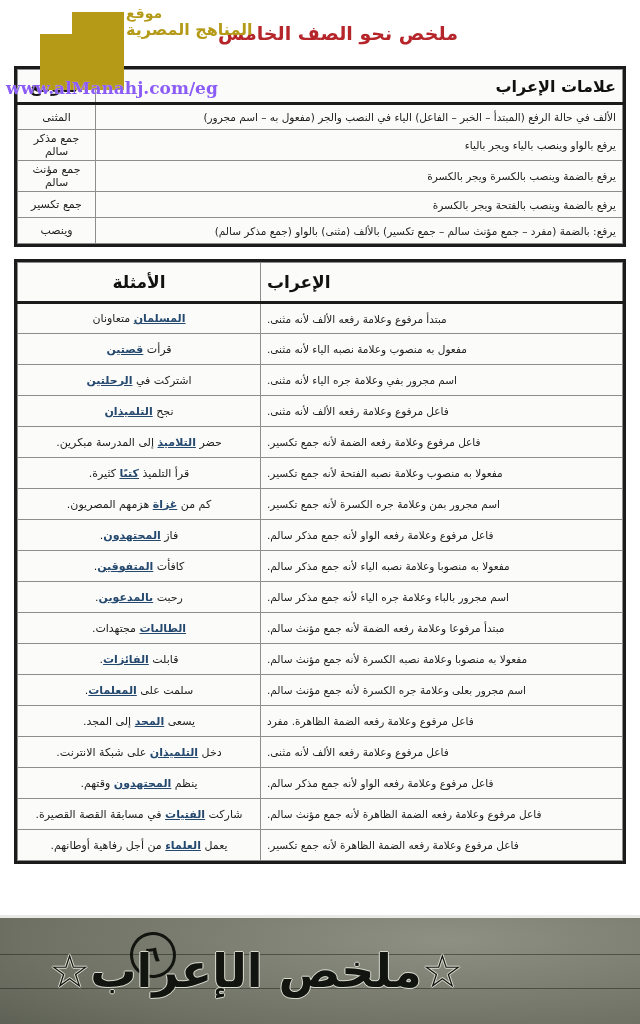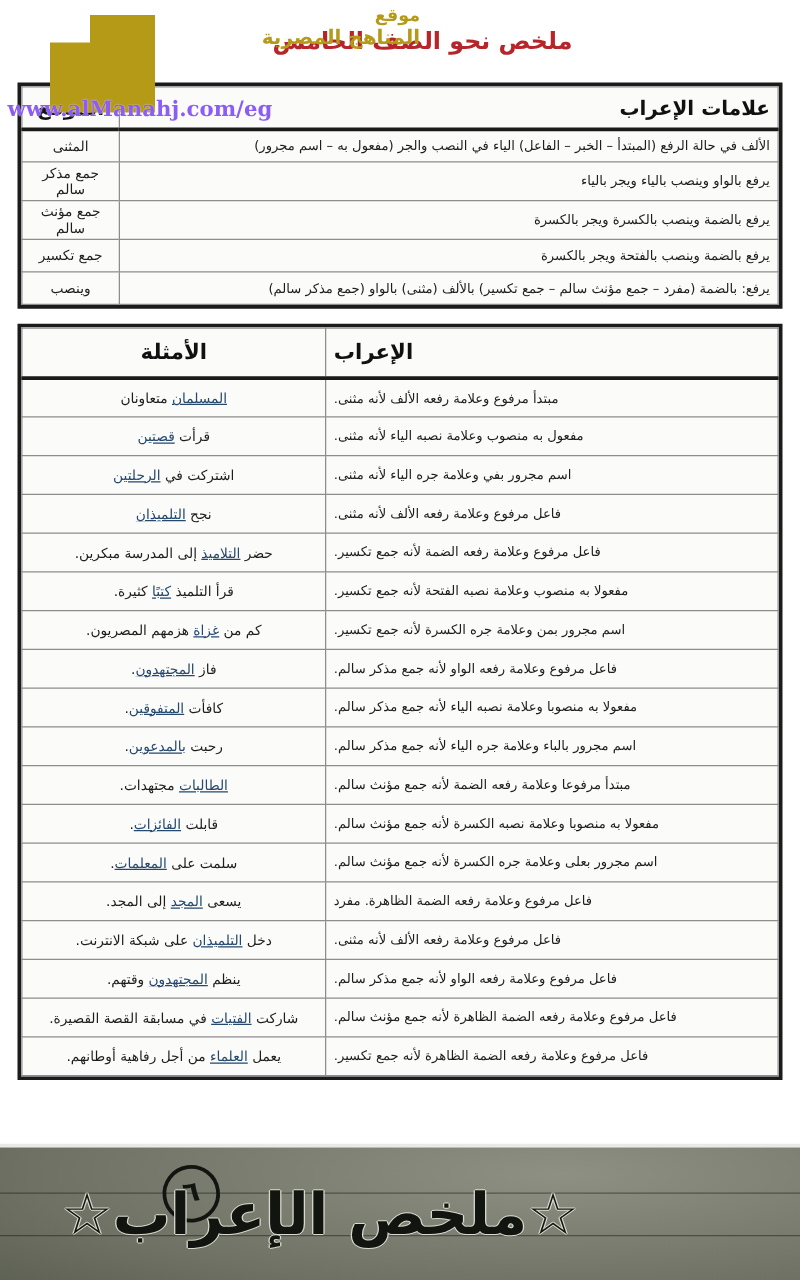--- a/index.html
+++ b/index.html
@@ -37,21 +37,21 @@
     background: #b59a18;
   }
   .wm-logo .b1 { left: 32px; top: 0;  width: 52px; height: 34px; }
   .wm-logo .b2 { left: 0px;  top: 22px; width: 84px; height: 56px; }
 
   .wm-text {
     position: absolute;
     left: 126px; top: 6px;
     width: 210px;
     z-index: 5;
-    text-align: right;
+    text-align: left;
     color: #b59a18;
     font-weight: bold;
     line-height: 1.08;
     letter-spacing: -0.2px;
     pointer-events: none;
   }
   .wm-text .l1 { font-size: 14px; display: block; }
   .wm-text .l2 { font-size: 16px; display: block; }
 
   .wm-url {
@@ -121,21 +121,21 @@
   #table-two .c-ex  { width: 243px; text-align: center; font-size: 11px; }
   #table-two .c-ir  { text-align: left; font-size: 10.5px; }
   #table-two tbody tr { height: 31px; }
   #table-two .hdr td { height: 40px; margin-top: 32px; }
   #table-two .hdr .c-ex, #table-two .hdr .c-ir { font-size: 17px; }
 
   .hl {
     color: #24486e;
     text-decoration: underline;
     text-underline-offset: 1px;
-    font-weight: normal;
+    font-weight: bold;
   }
 
   
   .photo {
     position: absolute;
     left: 0; bottom: 0;
     width: 640px; height: 106px;
     background:
       radial-gradient(120% 160% at 70% 20%, #8e9083 0%, #6e7164 55%, #4e5045 100%);
     overflow: hidden;

